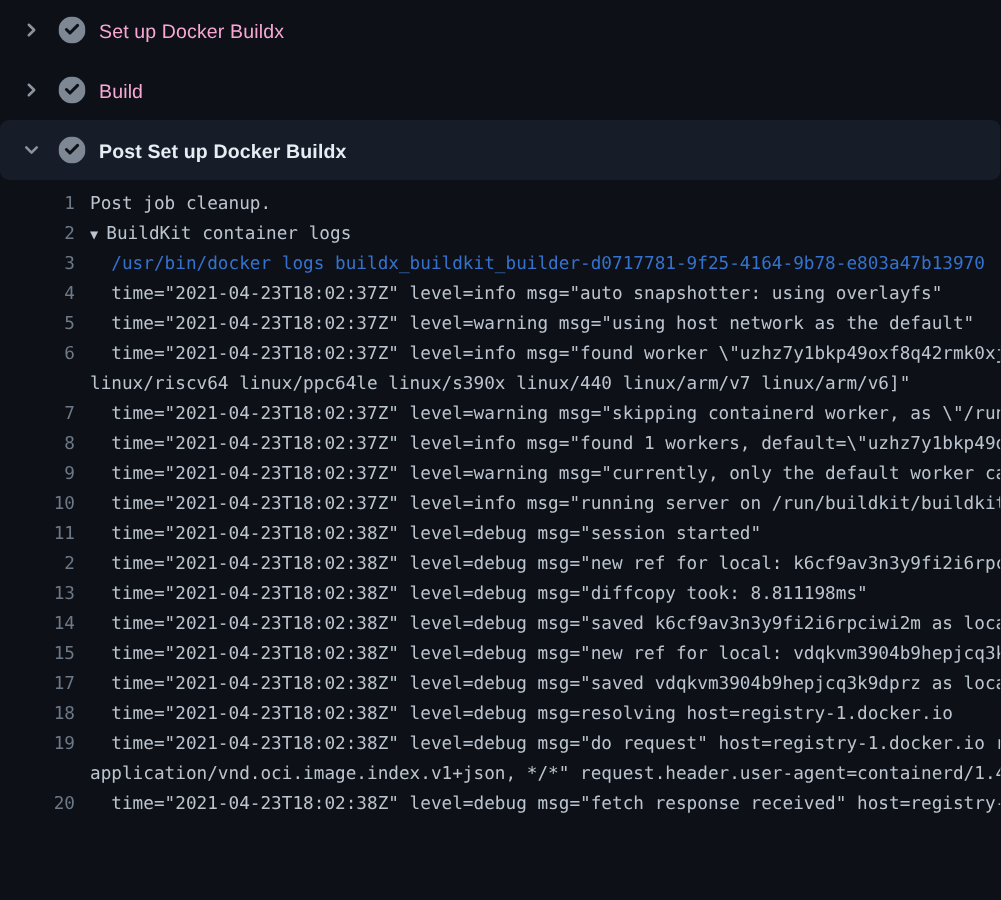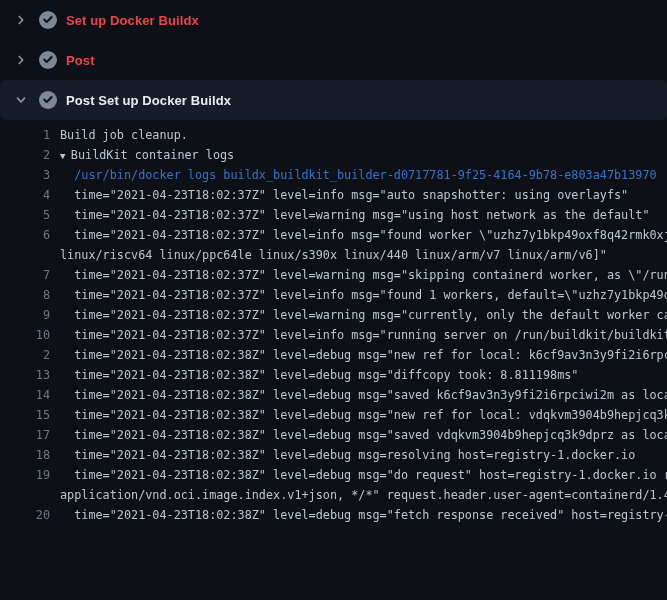--- a/index.html
+++ b/index.html
@@ -30,22 +30,22 @@
     color: #8b949e;
   }
   .check {
     margin-left: 10px;
     width: 18px; height: 18px;
     flex: none;
   }
   .section-label {
     margin-left: 9px;
     font-size: 13px;
-    font-weight: 700;
-    color: #ef4444;
+    font-weight: 400;
+    color: #f9a8d4;
     letter-spacing: .1px;
   }
   .section-row.expanded .section-label {
     color: #e6edf3;
     font-weight: 600;
   }
   
   .log {
     padding-top: 5px;
     width: 667px;
@@ -106,21 +106,21 @@
       <svg width="16" height="16" viewBox="0 0 16 16" fill="none">
         <path class="chev-path" stroke="#8b949e" stroke-width="1.7" stroke-linecap="round" stroke-linejoin="round" d="M6.2 4.5 L9.8 8 L6.2 11.5"></path>
       </svg>
     </span>
     <span class="check">
       <svg width="18" height="18" viewBox="0 0 16 16">
         <circle cx="8" cy="8" r="8" fill="#7d8894"></circle>
         <path d="M11.3 5.3 L6.8 9.8 L4.7 7.7" fill="none" stroke="#0d1117" stroke-width="1.8" stroke-linecap="round" stroke-linejoin="round"></path>
       </svg>
     </span>
-    <span class="section-label">Post</span>
+    <span class="section-label">Build</span>
   </div>
 
 
   <div class="section-row expanded">
     <span class="chevron">
       <svg width="16" height="16" viewBox="0 0 16 16" fill="none">
         <path class="chev-path" stroke="#8b949e" stroke-width="1.7" stroke-linecap="round" stroke-linejoin="round" d="M4.5 6.2 L8 9.8 L11.5 6.2"></path>
       </svg>
     </span>
     <span class="check">
@@ -128,21 +128,21 @@
         <circle cx="8" cy="8" r="8" fill="#7d8894"></circle>
         <path d="M11.3 5.3 L6.8 9.8 L4.7 7.7" fill="none" stroke="#0d1117" stroke-width="1.8" stroke-linecap="round" stroke-linejoin="round"></path>
       </svg>
     </span>
     <span class="section-label">Post Set up Docker Buildx</span>
   </div>
 </div>
 <div class="log" id="log">
   <div class="log-row plain">
     <span class="log-num">1</span>
-    <span class="log-text">Build job cleanup.</span>
+    <span class="log-text">Post job cleanup.</span>
   </div>
 
   <div class="log-row group">
     <span class="log-num">2</span>
     <span class="log-text"><span class="caret">▼ </span>BuildKit container logs</span>
   </div>
 
   <div class="log-row command">
     <span class="log-num">3</span>
     <span class="log-text">  /usr/bin/docker logs buildx_buildkit_builder-d0717781-9f25-4164-9b78-e803a47b13970</span>
@@ -181,20 +181,24 @@
   <div class="log-row plain">
     <span class="log-num">9</span>
     <span class="log-text">  time="2021-04-23T18:02:37Z" level=warning msg="currently, only the default worker can be used."</span>
   </div>
 
   <div class="log-row plain">
     <span class="log-num">10</span>
     <span class="log-text">  time="2021-04-23T18:02:37Z" level=info msg="running server on /run/buildkit/buildkitd.sock"</span>
   </div>
 
+  <div class="log-row plain">
+    <span class="log-num">11</span>
+    <span class="log-text">  time="2021-04-23T18:02:38Z" level=debug msg="session started"</span>
+  </div>
 
   <div class="log-row plain">
     <span class="log-num">2</span>
     <span class="log-text">  time="2021-04-23T18:02:38Z" level=debug msg="new ref for local: k6cf9av3n3y9fi2i6rpciwi2m"</span>
   </div>
 
   <div class="log-row plain">
     <span class="log-num">13</span>
     <span class="log-text">  time="2021-04-23T18:02:38Z" level=debug msg="diffcopy took: 8.811198ms"</span>
   </div>

